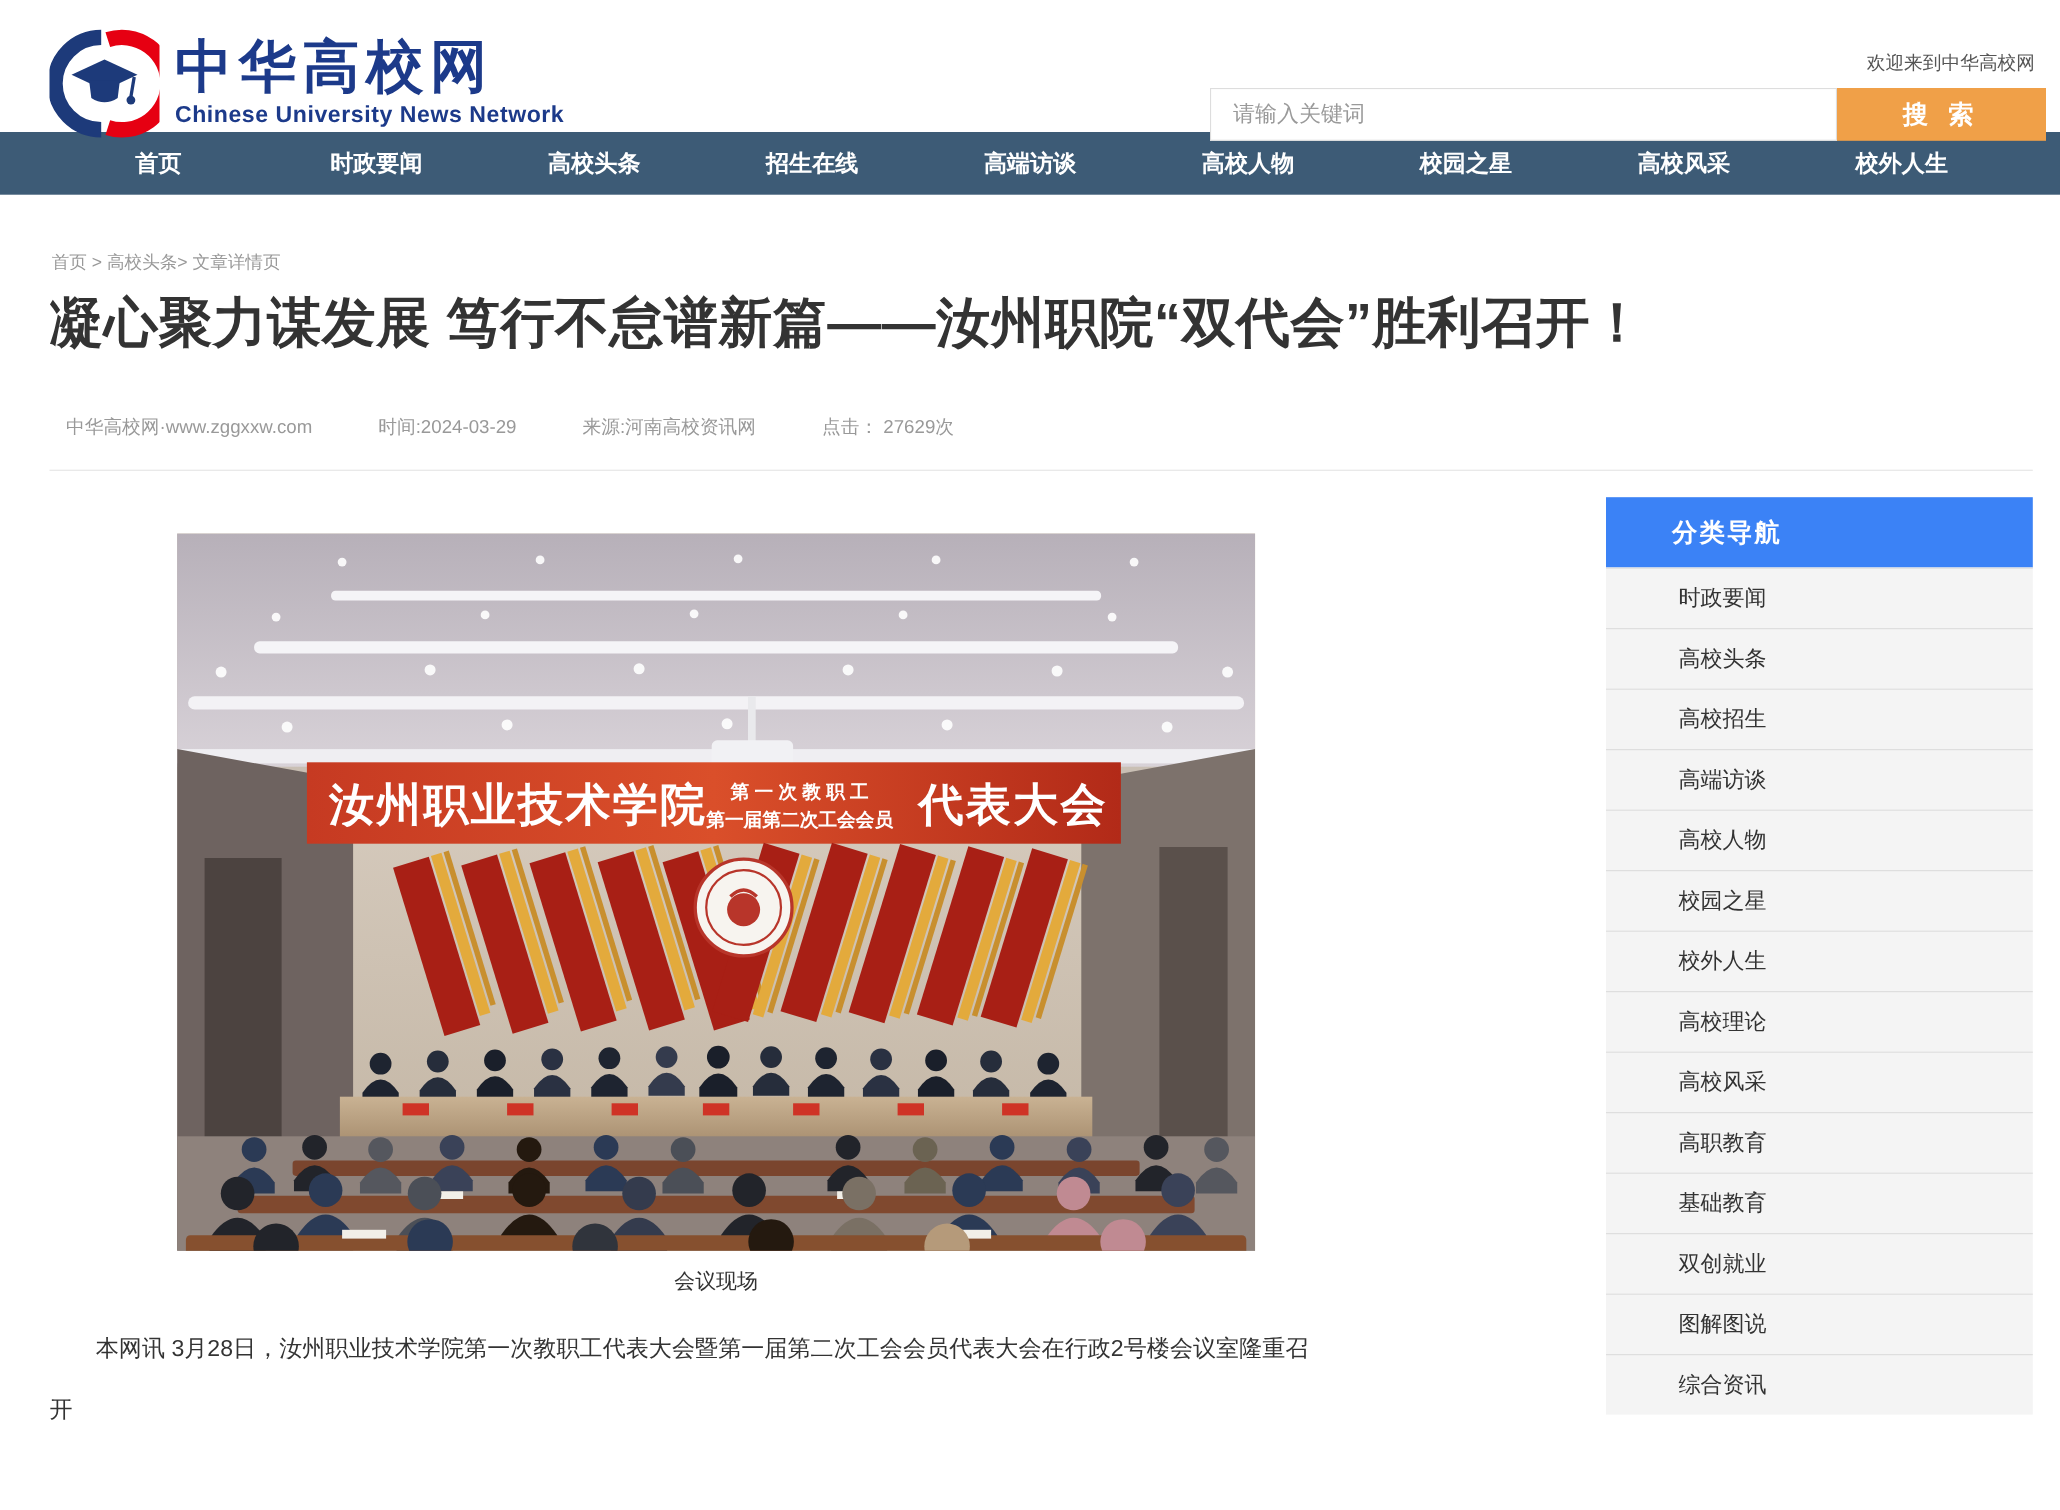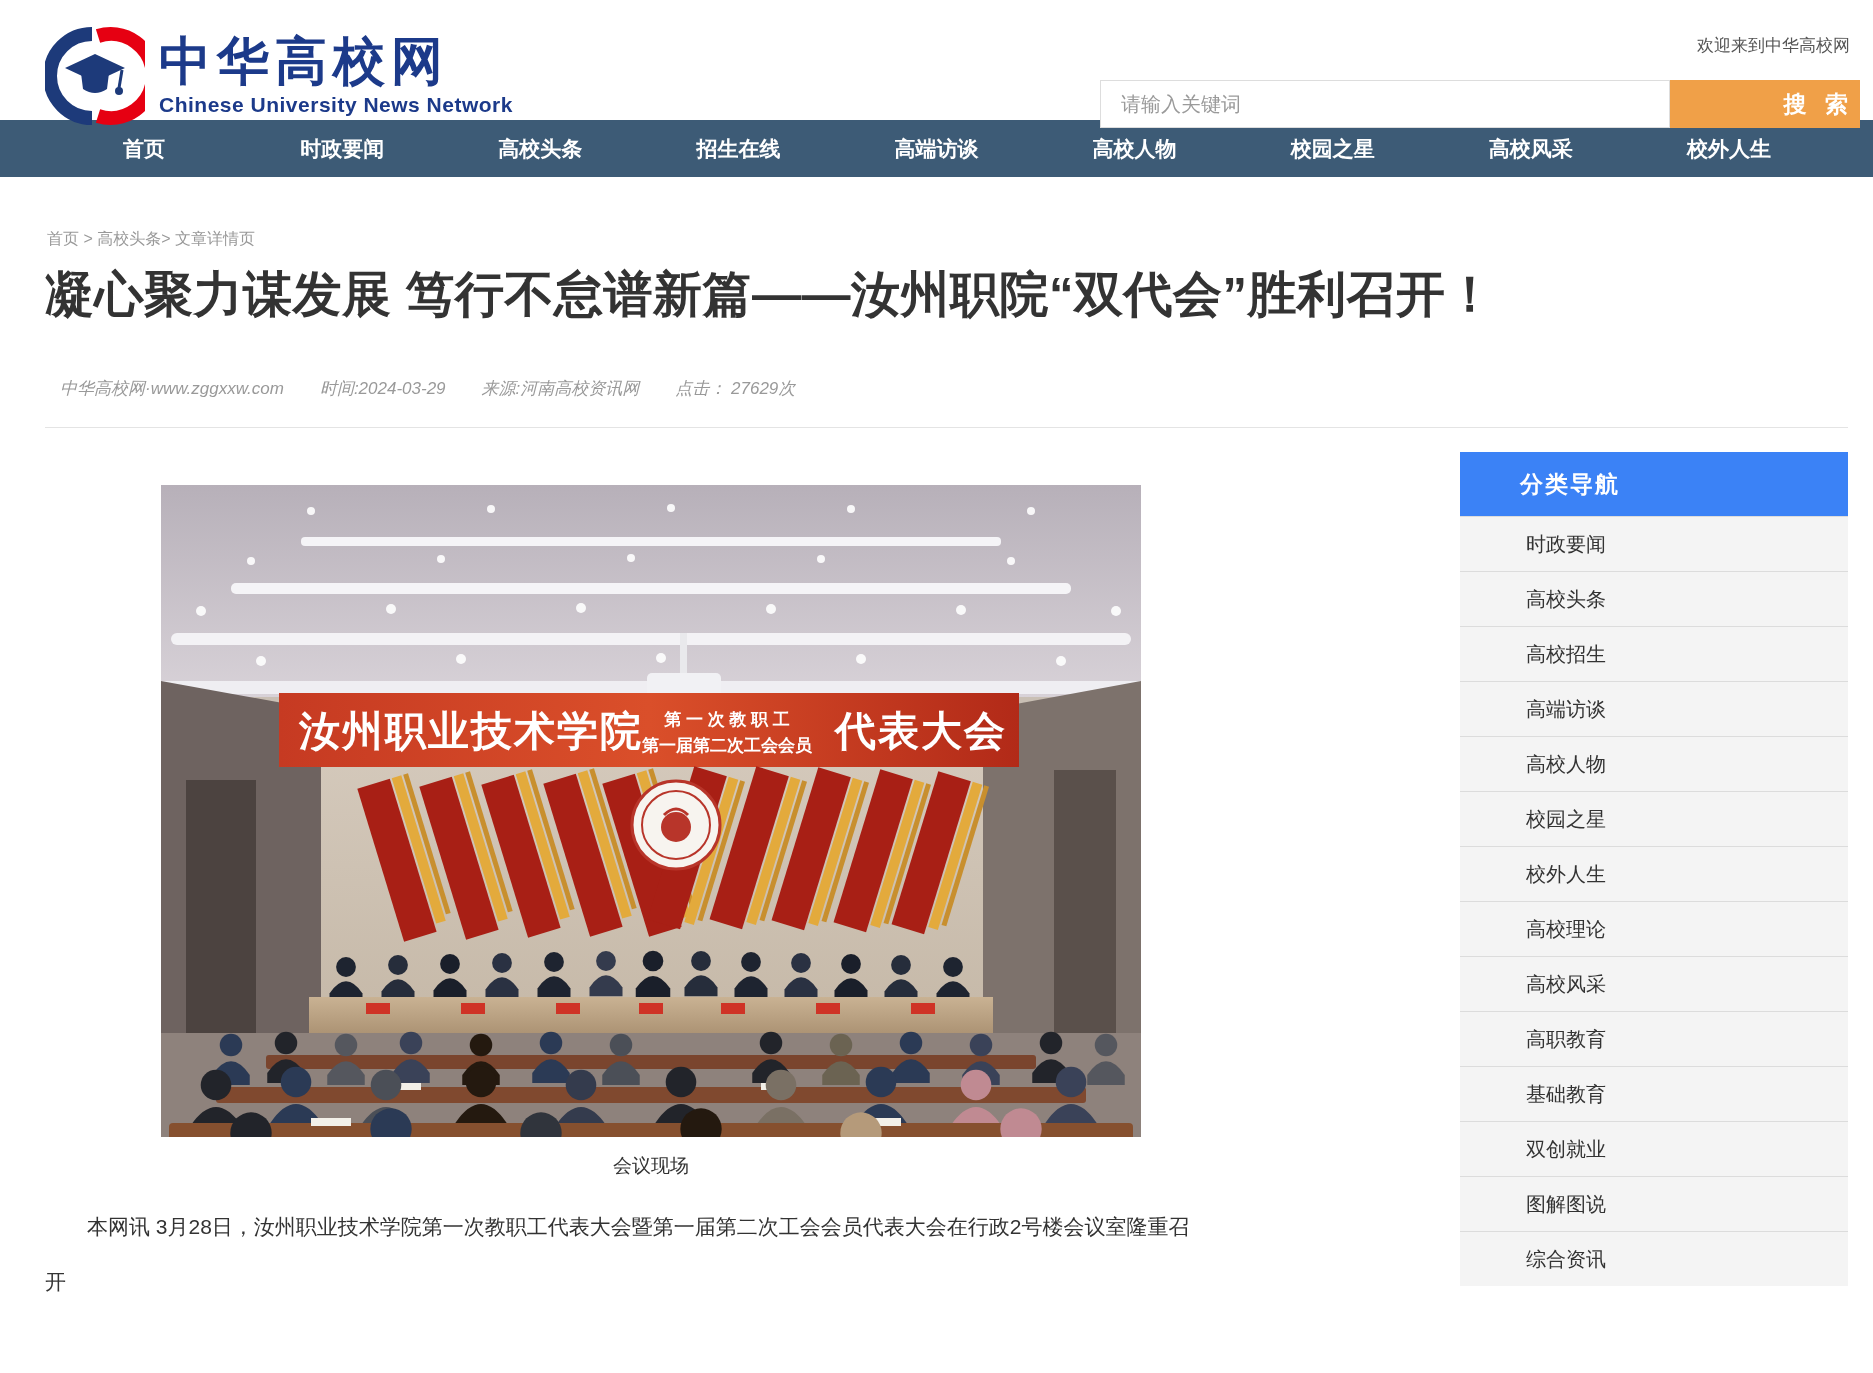--- a/index.html
+++ b/index.html
@@ -9,39 +9,39 @@
     position:relative;
   }
   
   .header{position:relative;height:120px;background:#fff;}
   .logo{position:absolute;left:45px;top:26px;display:flex;align-items:center;}
   .logo-icon{width:100px;height:100px;flex:0 0 auto;}
   .logo-text{margin-left:14px;}
   .logo-title{font-family:"Liberation Serif","DejaVu Serif",serif;font-weight:bold;
     font-size:52px;color:#1c3a8a;letter-spacing:6px;line-height:1.05;}
   .logo-sub{font-size:21px;font-weight:bold;color:#1c3a8a;margin-top:4px;letter-spacing:.5px;}
-  .welcome{position:absolute;top:34px;right:23px;font-size:17px;color:#555;}
+  .welcome{position:absolute;top:46px;right:23px;font-size:17px;color:#555;}
   .search-box{position:absolute;top:80px;right:13px;display:flex;}
   .search-input{width:548px;height:46px;border:1px solid #ddd;outline:none;
     padding:0 0 0 20px;font-size:20px;color:#333;font-family:inherit;}
   .search-input::placeholder{color:#9a9a9a;}
   .search-btn{width:190px;height:48px;border:none;background:#f0a048;color:#fff;
-    font-size:23px;font-weight:bold;letter-spacing:6px;cursor:pointer;font-family:inherit;text-align:right;}
+    font-size:23px;font-weight:bold;letter-spacing:6px;cursor:pointer;font-family:inherit;}
   
   .nav{height:57px;background:#3d5b76;}
   .nav-inner{margin:0 45px;display:flex;height:57px;}
   .nav-item{flex:1;text-align:center;line-height:57px;color:#fff;font-size:21px;
     font-weight:bold;cursor:pointer;white-space:nowrap;}
   
   .breadcrumb{padding:52px 0 0 47px;font-size:16px;color:#999;}
   .breadcrumb a{color:#999;text-decoration:none;cursor:pointer;}
   .article-title{margin:13px 45px 0;max-width:1465px;font-size:49px;font-weight:700;
     color:#333;line-height:62px;letter-spacing:.5px;}
-  .meta{margin:52px 45px 0;padding-left:15px;display:flex;gap:36px;
-    font-size:17px;color:#999;font-style:italic;}
+  .meta{margin:52px 45px 0;padding-left:15px;display:flex;gap:60px;
+    font-size:17px;color:#999;}
   .divider{margin:27px 25px 0 45px;border-bottom:1px solid #e4e4e4;}
   
   .main{display:flex;margin:24px 0 0 45px;align-items:flex-start;}
   .article-col{width:1150px;padding-top:33px;}
   .figure-wrap{width:980px;margin-left:116px;}
   .photo{display:block;width:980px;height:652px;background:#c9bfb4;}
   .caption{margin-top:14px;text-align:center;font-size:19px;color:#333;line-height:30px;}
   .body-text{margin-top:18px;font-size:21px;color:#333;line-height:55px;
     text-indent:2em;width:1150px;}
   

